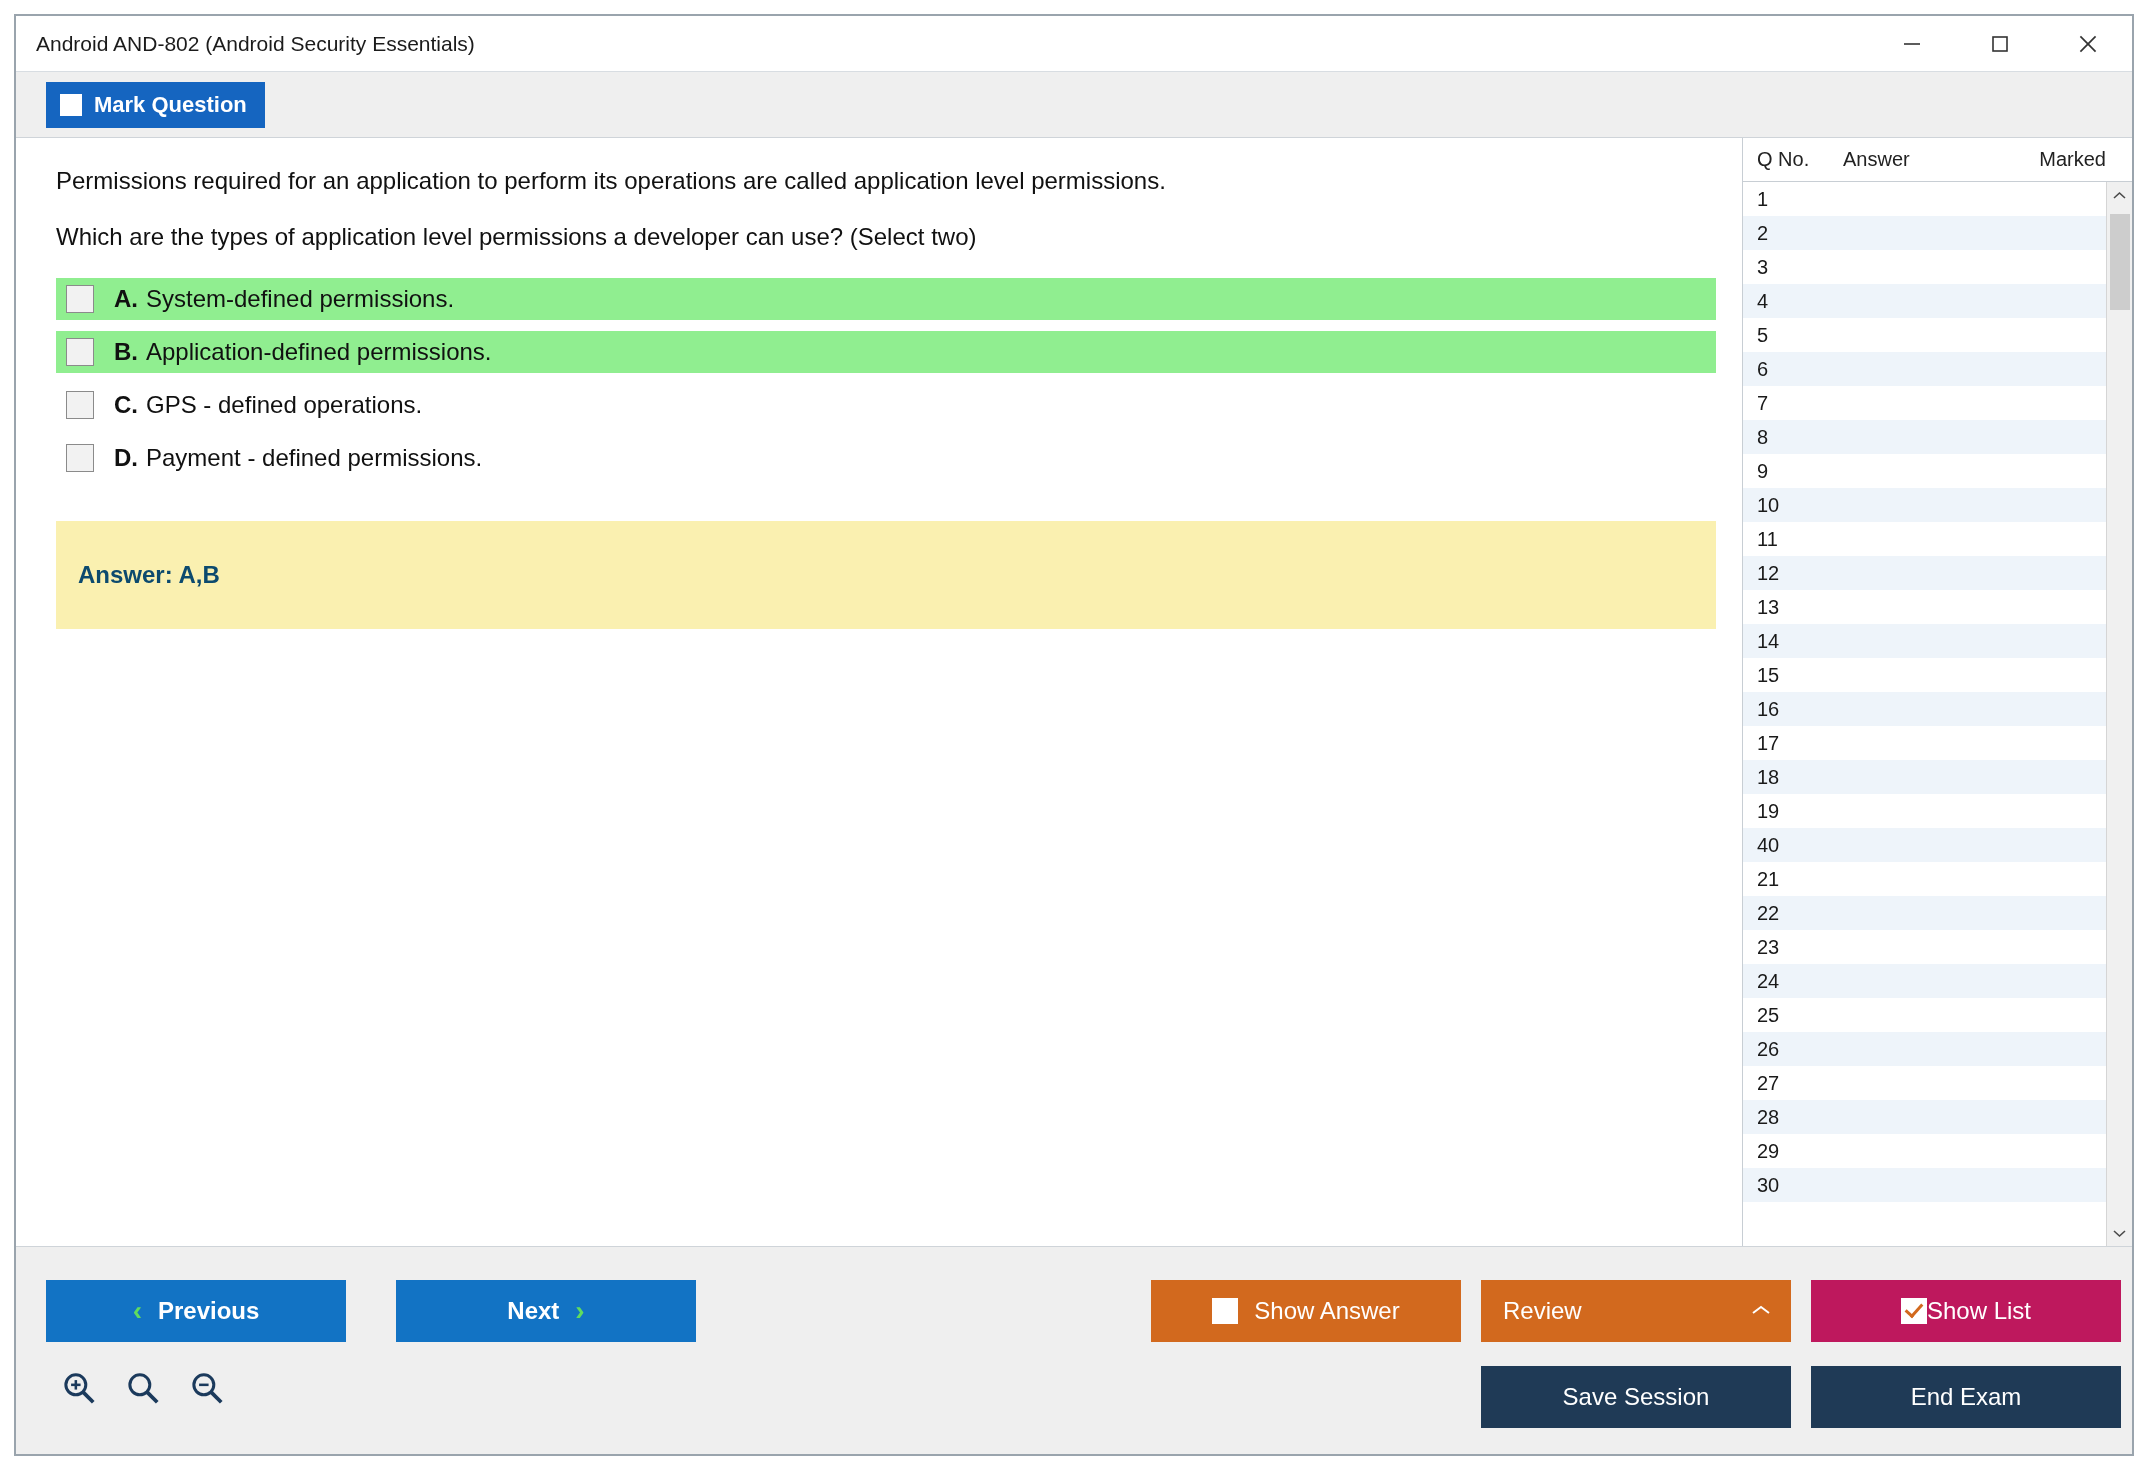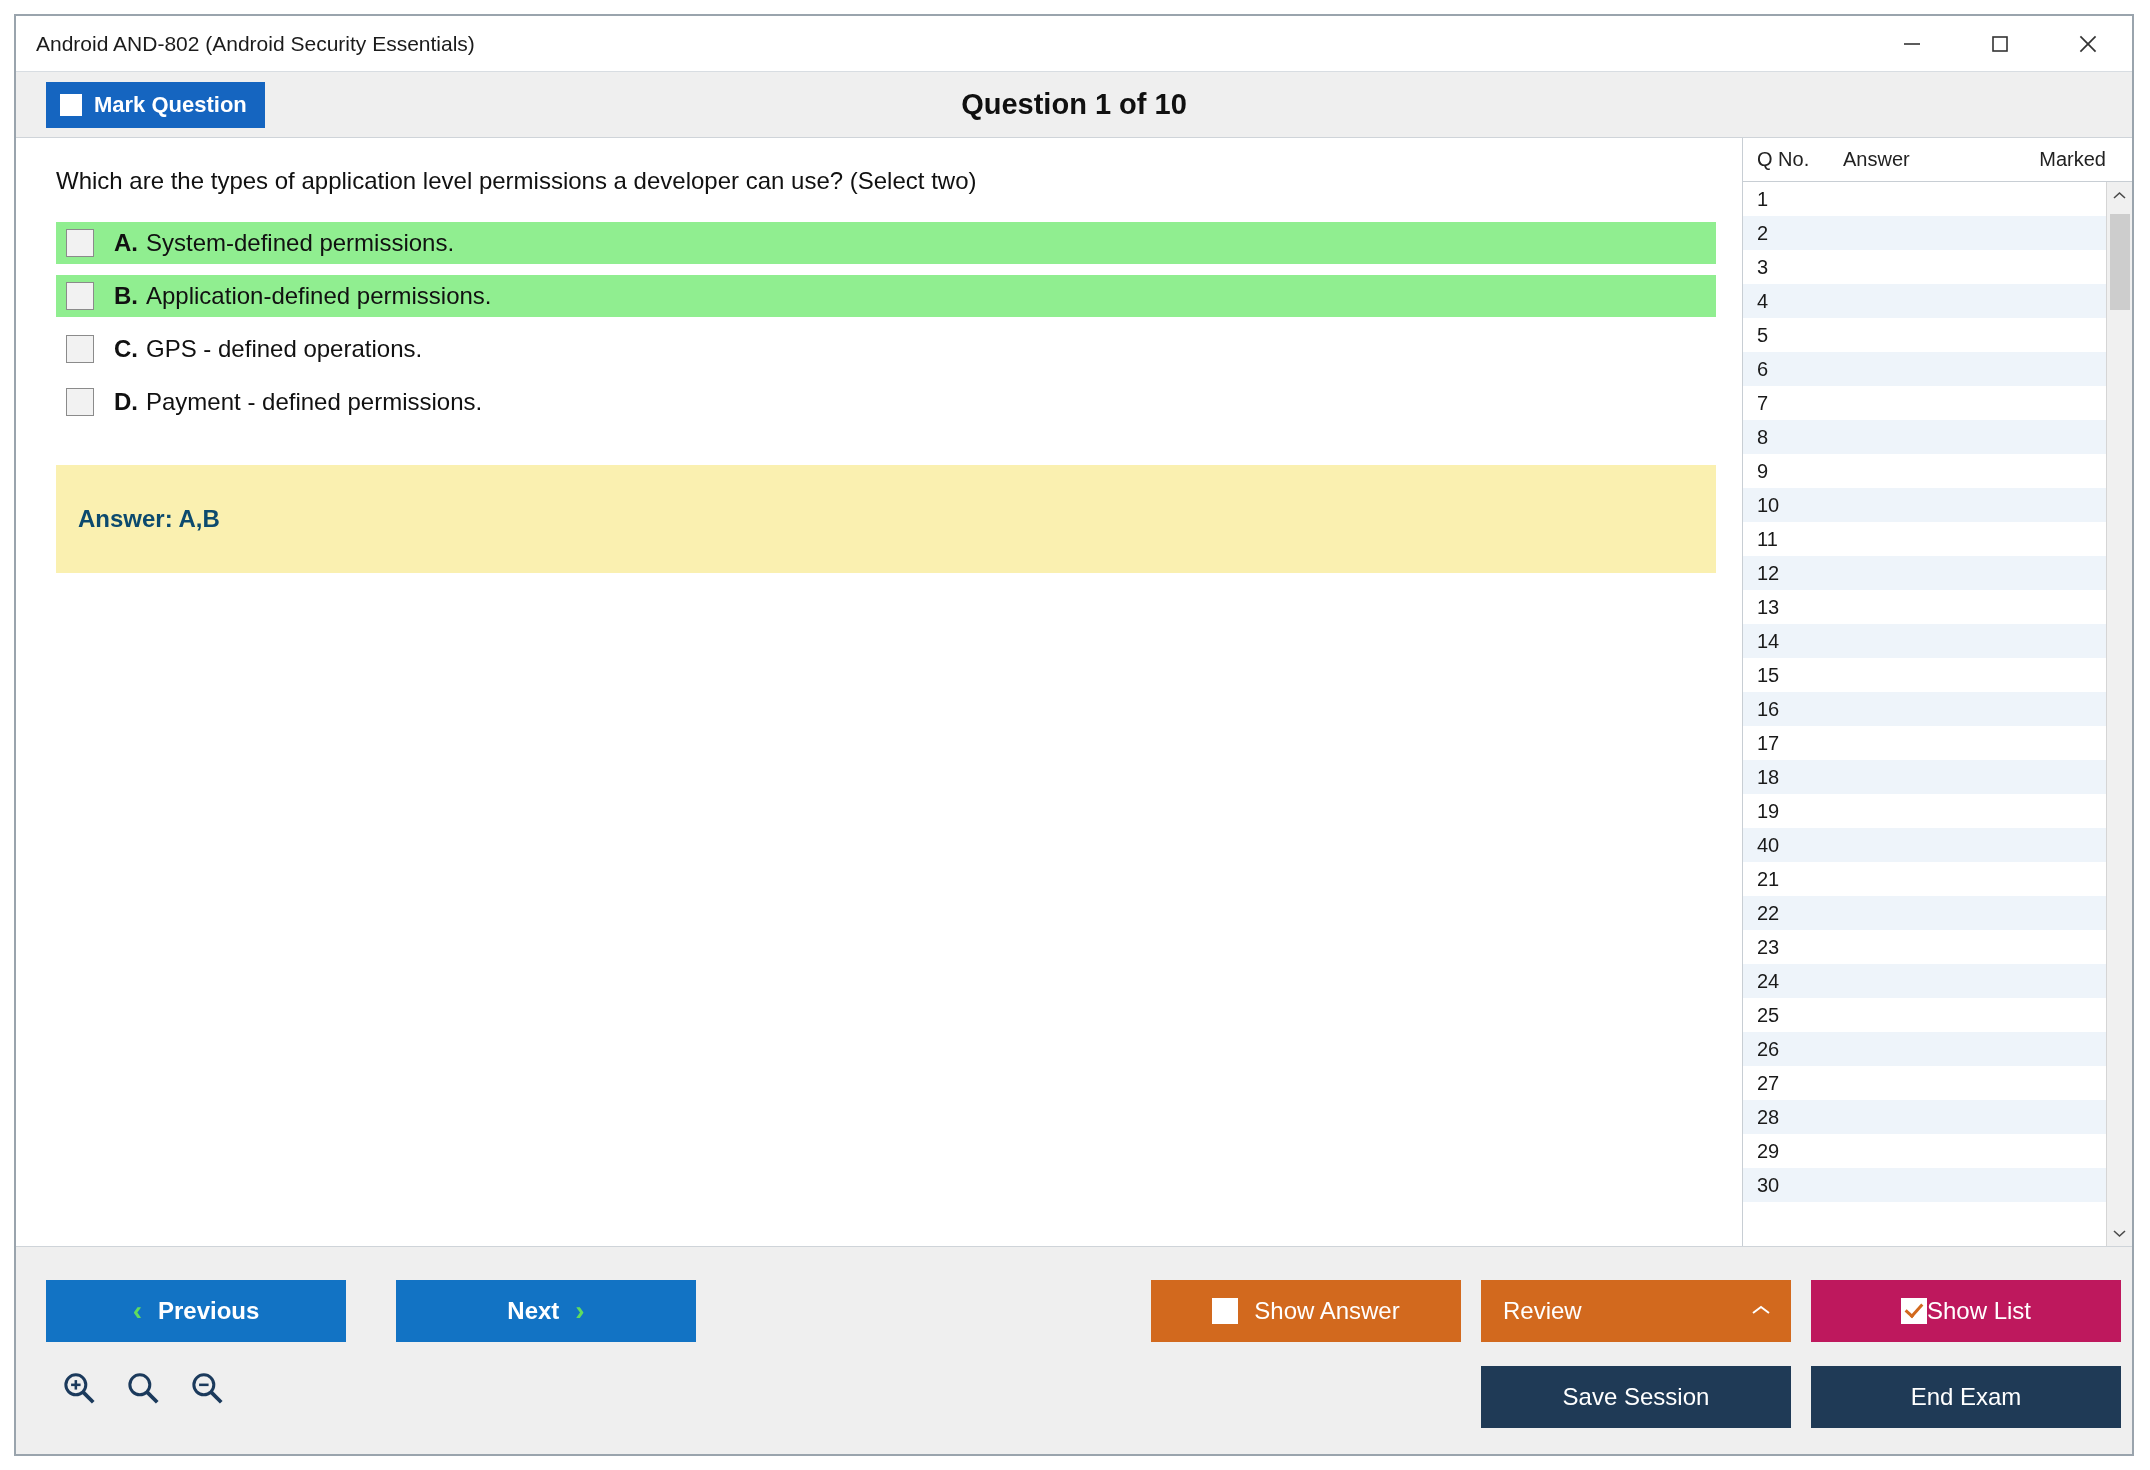--- a/index.html
+++ b/index.html
@@ -384,26 +384,26 @@
             </svg>
         </div>
       </div>
     </div>
 
     <div class="header">
       <div class="mark-btn">
         <span class="cbox"></span>
         <span>Mark Question</span>
       </div>
-      <div class="qtitle">Question 1 of 10</div>
     </div>
 
     <div class="body">
 
       <div class="content">
+        <div class="qline">Permissions required for an application to perform its operations are called application level permissions.</div>
         <div class="qline">Which are the types of application level permissions a developer can use? (Select two)</div>
 
         <div class="options">
           <div class="option correct">
             <span class="opt-box"></span>
             <span class="opt-letter">A.</span>
             <span class="opt-text">System-defined permissions.</span>
           </div>
           <div class="option correct">
             <span class="opt-box"></span>

